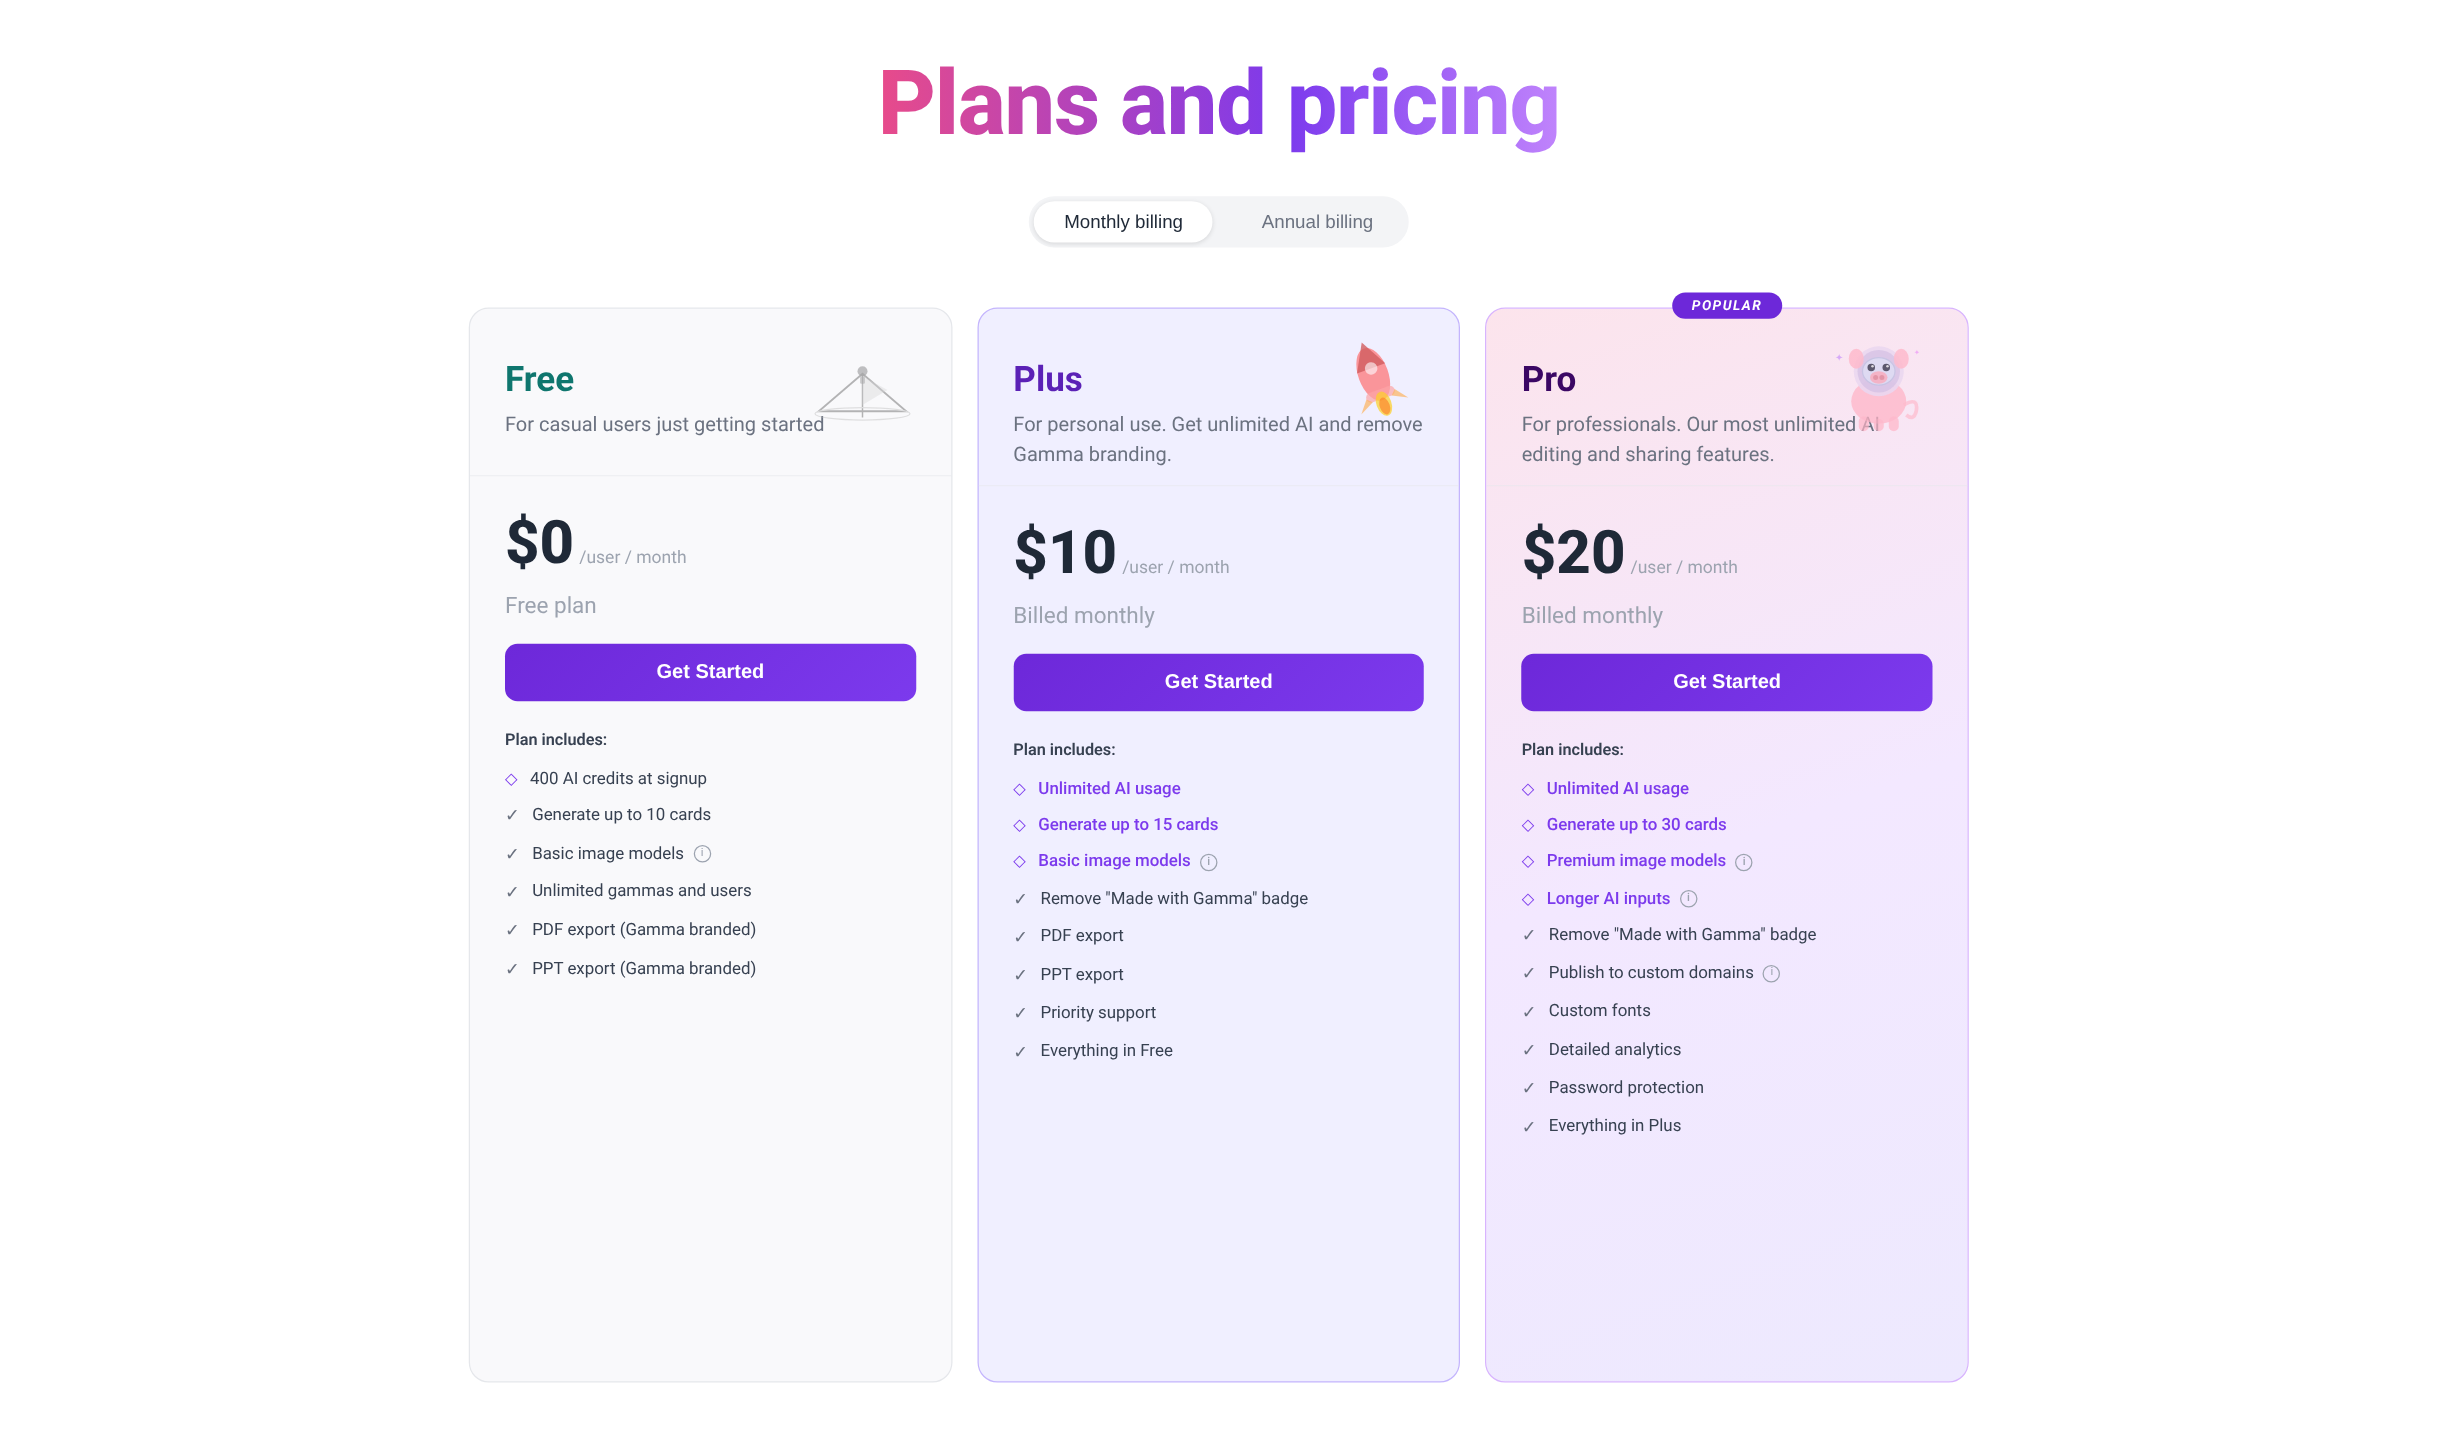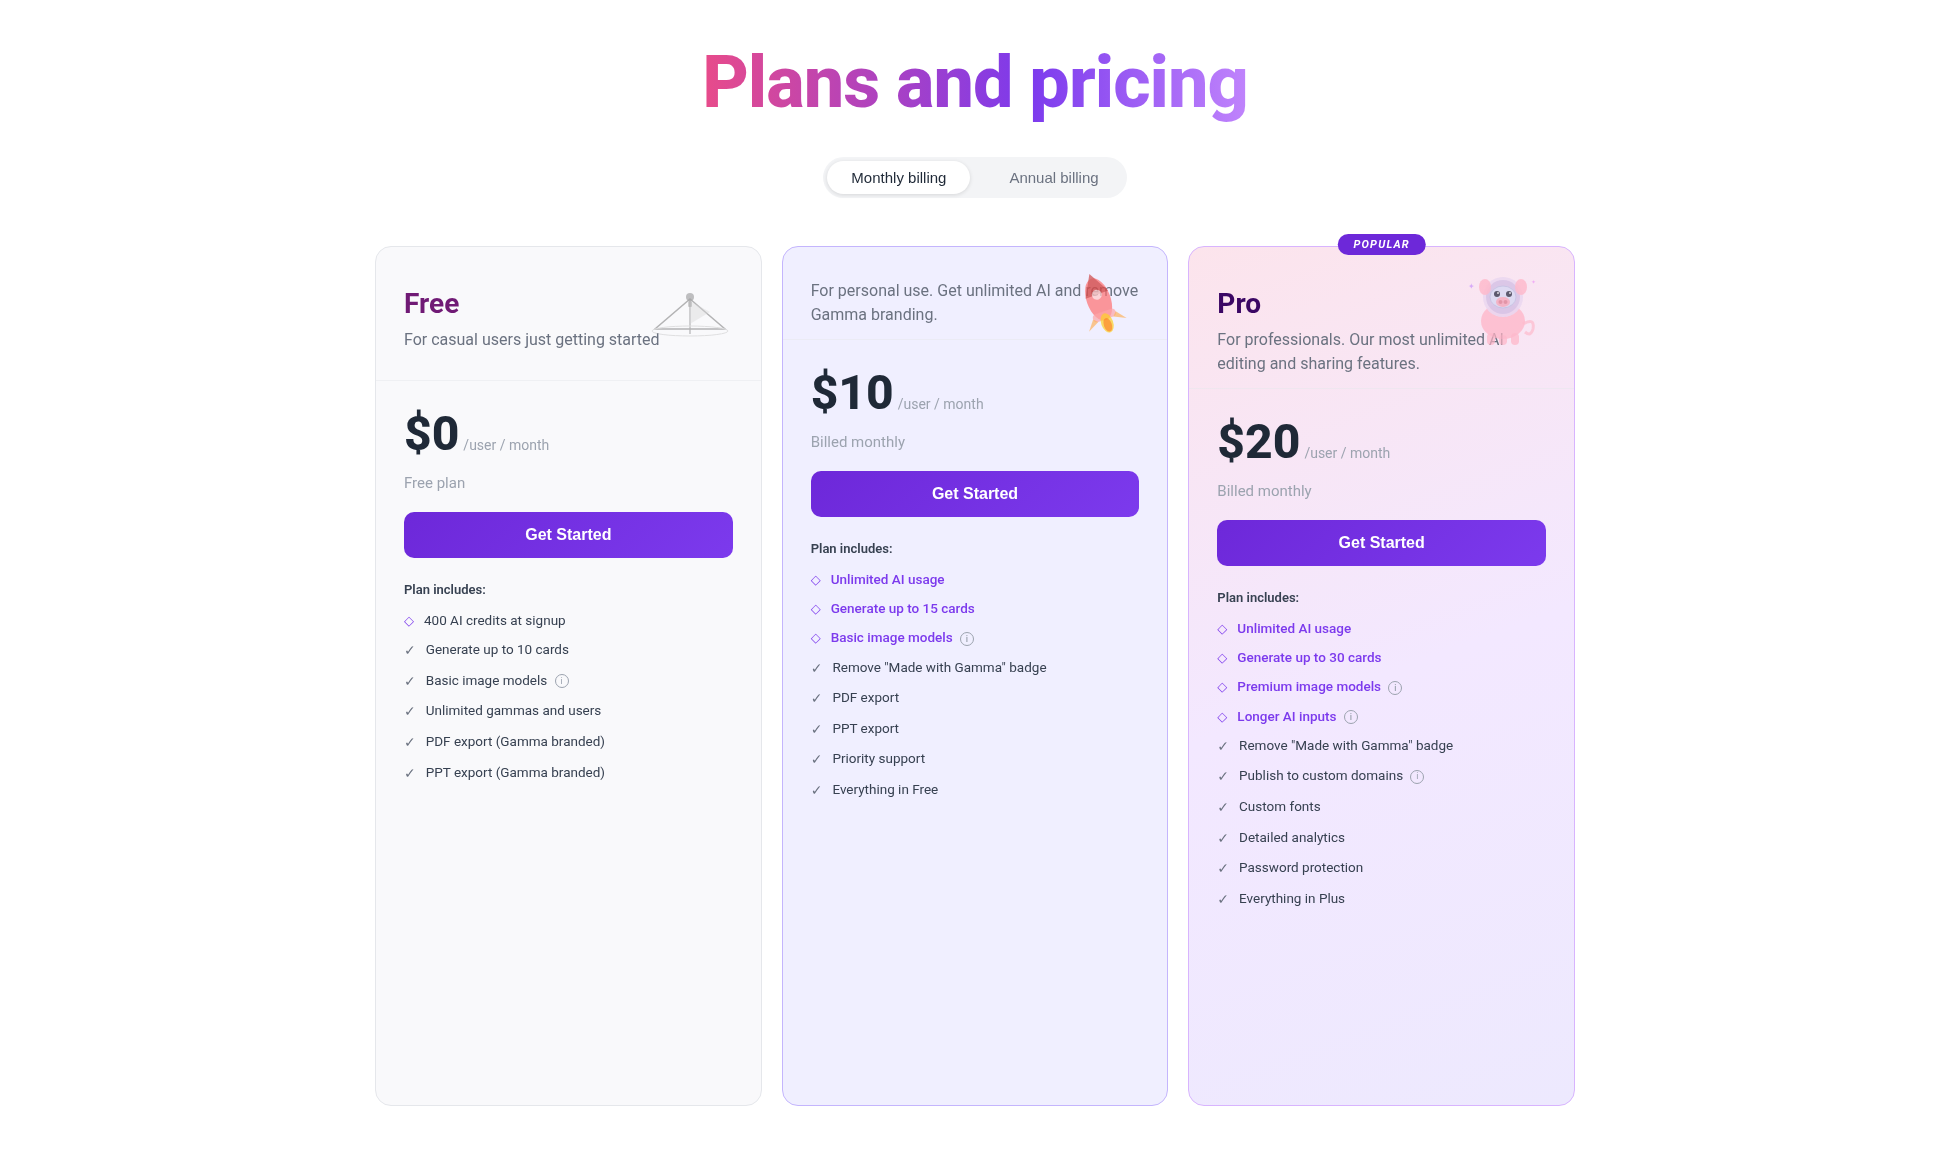--- a/index.html
+++ b/index.html
@@ -124,21 +124,21 @@
     }
 
     
     .pig-illustration {
       opacity: 0.85;
     }
 
     .plan-name {
       font-size: 28px;
       font-weight: 700;
-      color: #701a75;
+      color: #0f766e;
       margin-bottom: 8px;
       margin-top: 8px;
     }
 
     .plan-card.plus .plan-name {
       color: #5b21b6;
     }
 
     .plan-card.pro .plan-name {
       color: #3b0764;
@@ -172,21 +172,21 @@
       color: #1f2937;
     }
 
     .price-unit {
       font-size: 14px;
       color: #9ca3af;
       font-weight: 400;
     }
 
     .price-note {
-      font-size: 15px;
+      font-size: 18px;
       color: #9ca3af;
       margin-bottom: 20px;
       margin-top: 12px;
     }
 
     .cta-button {
       width: 100%;
       padding: 14px;
       border-radius: 10px;
       border: none;
@@ -331,20 +331,21 @@
           <rect x="38" y="48" width="24" height="8" rx="4" fill="#ff9999" opacity="0.7"></rect>
           <polygon points="38,52 30,62 42,56" fill="#ffaa44" opacity="0.7"></polygon>
           <polygon points="62,52 70,62 58,56" fill="#ffaa44" opacity="0.7"></polygon>
           <circle cx="50" cy="30" r="5" fill="white" opacity="0.6"></circle>
 
           <ellipse cx="50" cy="60" rx="6" ry="10" fill="#ffcc00" opacity="0.7"></ellipse>
           <ellipse cx="50" cy="62" rx="4" ry="7" fill="#ff6600" opacity="0.6"></ellipse>
         </g>
       </svg>
     </div>
+    <div class="plan-name">Plus</div>
     <div class="plan-description">For personal use. Get unlimited AI and remove Gamma branding.</div>
     <div class="divider"></div>
     <div class="price-row">
       <span class="price-amount">$10</span>
       <span class="price-unit">/user / month</span>
     </div>
     <div class="price-note">Billed monthly</div>
     <button class="cta-button">Get Started</button>
     <div class="plan-includes-label">Plan includes:</div>
     <ul class="feature-list">

